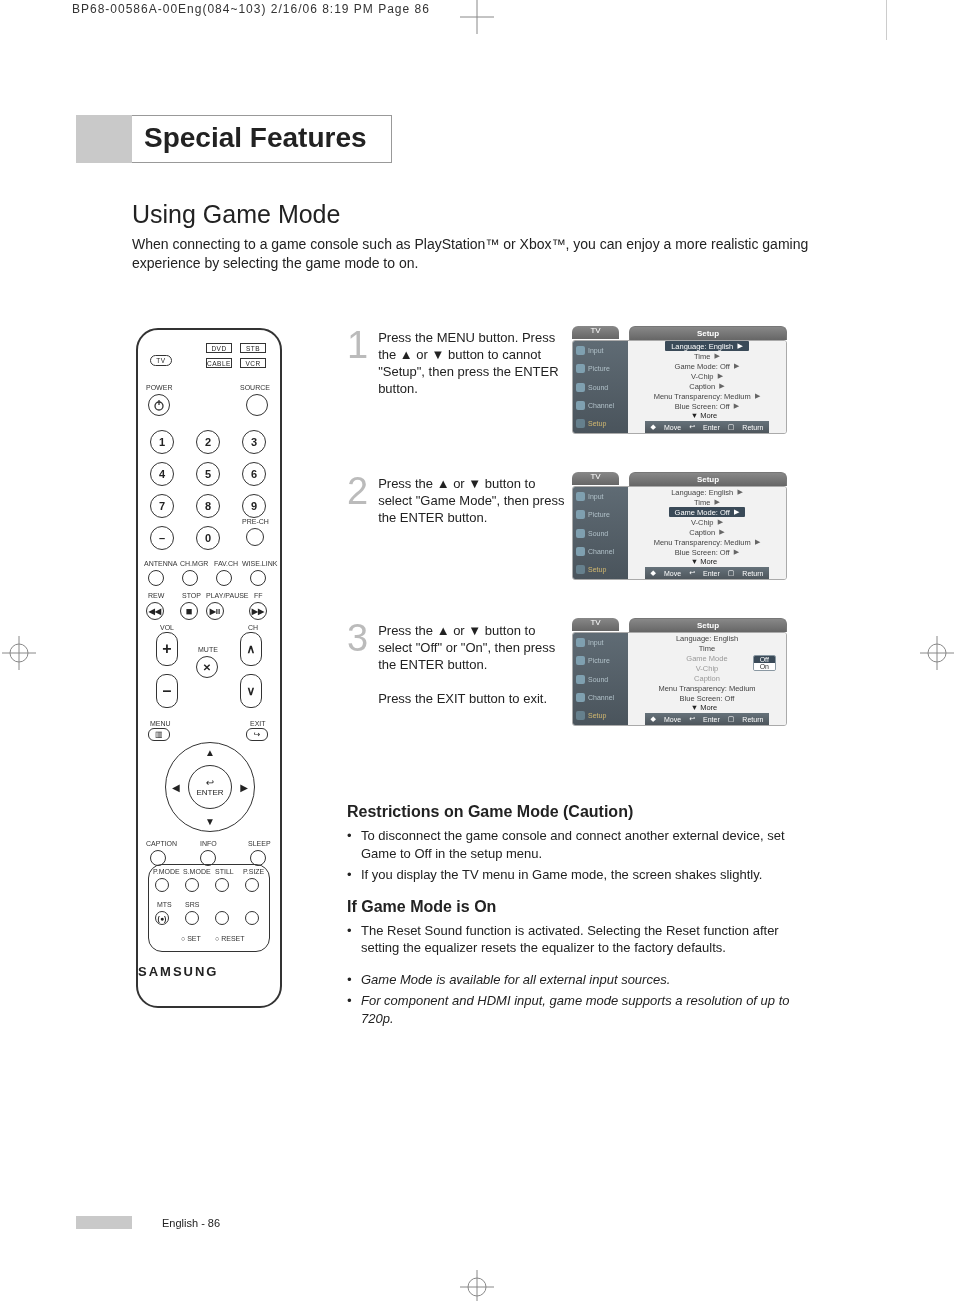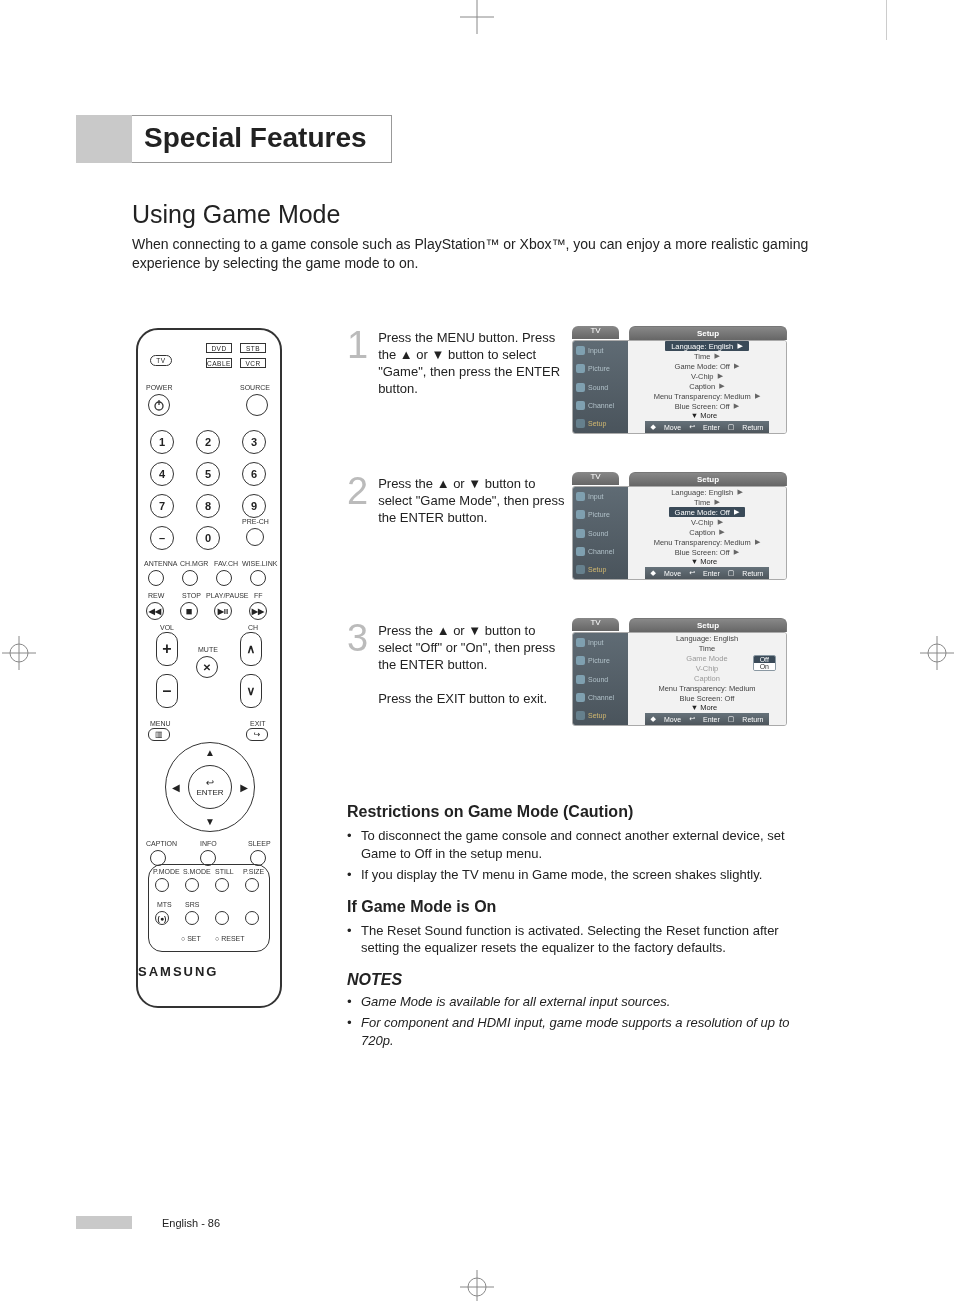--- a/index.html
+++ b/index.html
@@ -148,20 +148,21 @@
 
   .footer-line { position:absolute; left:76px; top:1216px; display:flex; align-items:center;}
   .footer-grey { width:56px; height:13px; background:#c9c9c9; }
   .footer-text { font-size:11px; margin-left:30px;}
 </style>
 </head>
 <body>
 
 <div class="page">
 
+  <div class="page-top-note">BP68-00586A-00Eng(084~103)  2/16/06  8:19 PM  Page 86</div>
 
   <div class="reg-mark" style="left:460px; top:0;">
     <svg viewBox="0 0 34 34">
         <line x1="17" y1="0" x2="17" y2="34" stroke="#888"></line>
         <line x1="0" y1="17" x2="34" y2="17" stroke="#888"></line>
       </svg>
   </div>
   <div style="position:absolute; left:886px; top:0; width:1px; height:40px; background:#ccc;"></div>
 
   <div class="reg-mark" style="left:2px; top:636px;">
@@ -234,21 +235,21 @@
       <div class="r-btn-round" style="left:44px; top:240px; width:16px; height:16px;"></div>
       <div class="r-btn-round" style="left:78px; top:240px; width:16px; height:16px;"></div>
       <div class="r-btn-round" style="left:112px; top:240px; width:16px; height:16px;"></div>
 
       <div class="r-label" style="left:10px; top:262px;">REW</div>
       <div class="r-label" style="left:44px; top:262px;">STOP</div>
       <div class="r-label" style="left:68px; top:262px;">PLAY/PAUSE</div>
       <div class="r-label" style="left:116px; top:262px;">FF</div>
       <div class="r-btn-round" style="left:8px; top:272px; width:18px; height:18px; font-size:8px;">◀◀</div>
       <div class="r-btn-round" style="left:42px; top:272px; width:18px; height:18px;">■</div>
-      <div class="r-btn-round" style="left:76px; top:272px; width:18px; height:18px; font-size:8px;">▶II</div>
+      <div class="r-btn-round" style="left:68px; top:272px; width:18px; height:18px; font-size:8px;">▶II</div>
       <div class="r-btn-round" style="left:111px; top:272px; width:18px; height:18px; font-size:8px;">▶▶</div>
 
       <div class="r-label" style="left:22px; top:294px;">VOL</div>
       <div class="r-label" style="left:110px; top:294px;">CH</div>
       <div class="r-caps" style="left:18px; top:302px;">+</div>
       <div class="r-caps" style="left:18px; top:344px;">–</div>
       <div class="r-caps" style="left:102px; top:302px; font-size:12px;">∧</div>
       <div class="r-caps" style="left:102px; top:344px; font-size:12px;">∨</div>
       <div class="r-label" style="left:60px; top:316px;">MUTE</div>
       <div class="r-btn-round" style="left:58px; top:326px; width:22px; height:22px; font-size:10px;">✕</div>
@@ -298,21 +299,21 @@
         <div class="r-label" style="left:32px; top:70px;"><span>○</span> <span>SET</span></div>
         <div class="r-label" style="left:66px; top:70px;"><span>○</span> <span>RESET</span></div>
       </div>
 
       <div style="position:absolute; left:0; width:100%; text-align:left; top:634px; font-family:Arial; font-weight:bold; letter-spacing:2px; font-size:13px;">SAMSUNG</div>
     </div>
   </div>
 
   <div class="step" style="left:347px; top:330px;">
     <div class="step-num">1</div>
-    <div class="step-text">Press the MENU button. Press the ▲ or ▼ button to select "Game", then press the ENTER button.</div>
+    <div class="step-text">Press the MENU button. Press the ▲ or ▼ button to cannot "Setup", then press the ENTER button.</div>
   </div>
   <div class="step" style="left:347px; top:476px;">
     <div class="step-num">2</div>
     <div class="step-text">Press the ▲ or ▼ button to select "Game Mode", then press the ENTER button.</div>
   </div>
   <div class="step" style="left:347px; top:623px;">
     <div class="step-num">3</div>
     <div class="step-text">
       <span>Press the ▲ or ▼ button to select "Off" or "On", then press the ENTER button.</span><br><br>
       <span>Press the EXIT button to exit.</span>
@@ -495,21 +496,20 @@
     <ul class="bullets">
       <li>To disconnect the game console and connect another external device, set Game to Off in the setup menu.</li>
       <li>If you display the TV menu in Game mode, the screen shakes slightly.</li>
     </ul>
 
     <p class="section-h">If Game Mode is On</p>
     <ul class="bullets">
       <li>The Reset Sound function is activated. Selecting the Reset function after setting the equalizer resets the equalizer to the factory defaults.</li>
     </ul>
 
-    <p class="notes-h">NOTES</p>
     <ul class="bullets notes">
       <li>Game Mode is available for all external input sources.</li>
       <li>For component and HDMI input, game mode supports a resolution of up to 720p.</li>
     </ul>
   </div>
 
   <div class="footer-line">
     <div class="footer-grey"></div>
     <div class="footer-text">English - 86</div>
   </div>

